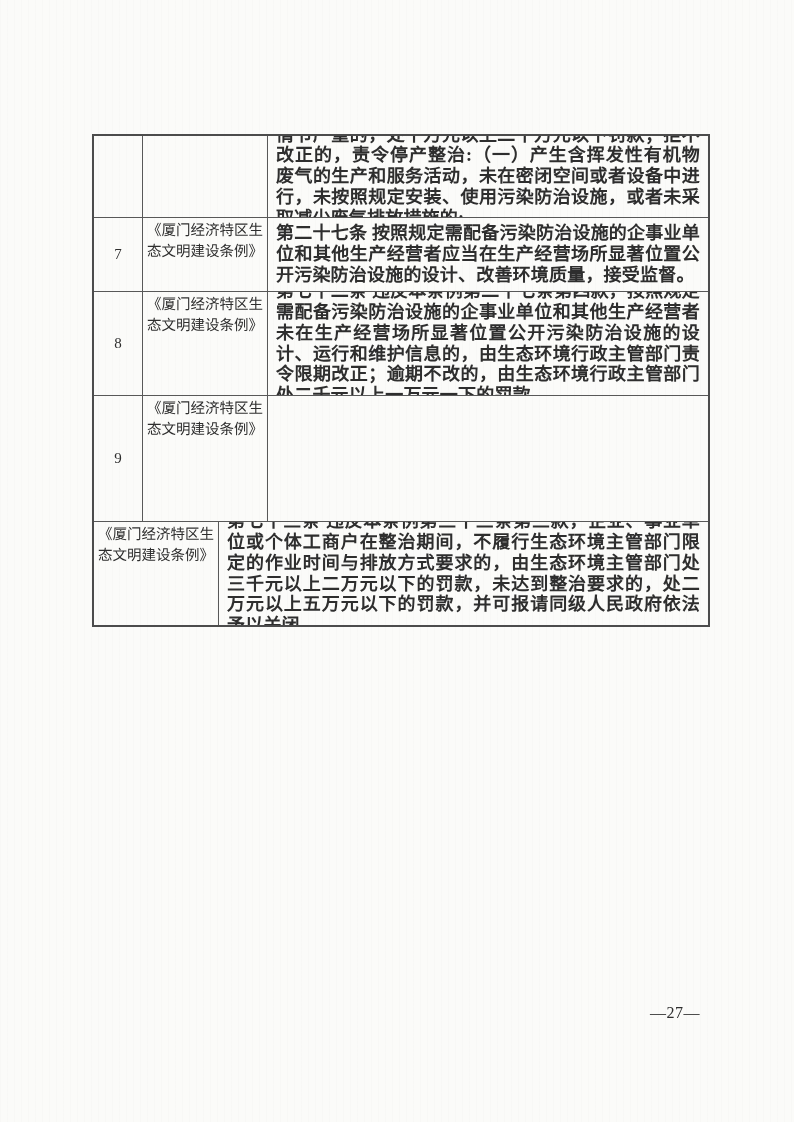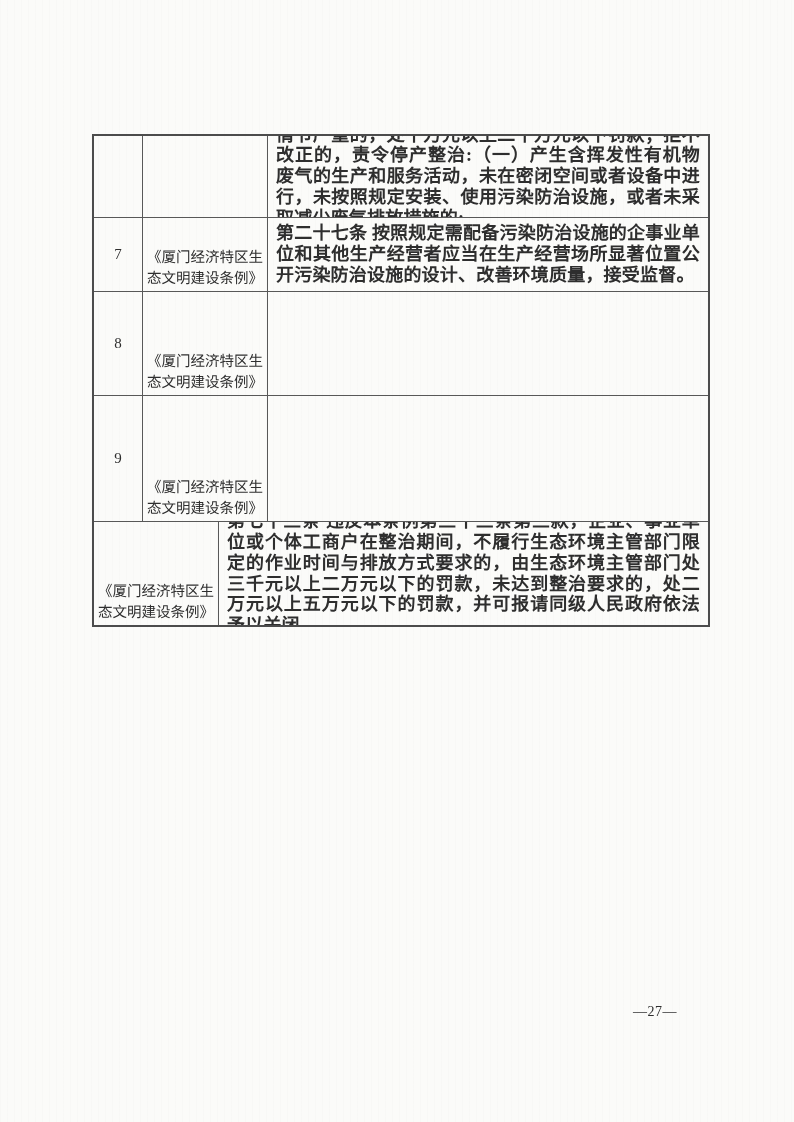--- a/index.html
+++ b/index.html
@@ -52,21 +52,21 @@
     display: flex;
     align-items: center;
     justify-content: center;
     font-size: 15px;
   }
   .c-law {
     width: 125px;
     flex: 0 0 125px;
     border-right: 1px solid #585858;
     display: flex;
-    align-items: flex-end;
+    align-items: flex-start;
     justify-content: center;
     text-align: center;
     font-size: 14.5px;
     line-height: 20.8px;
     padding: 2px 3px;
   }
   .c-prov {
     flex: 1;
     display: flex;
     align-items: center;
@@ -81,21 +81,22 @@
     text-justify: inter-ideograph;
     letter-spacing: 0.2px;
   }
 
   
   .page-number {
     position: absolute;
     top: 1004px;
     left: 633px;
     width: 84px;
-    font-size: 14px;
+    text-align: center;
+    font-size: 16px;
     color: #2e2e2e;
     letter-spacing: 0.5px;
   }
 </style>
 </head>
 <body>
 
 <div class="page">
 
   <div class="doc-table">
@@ -124,20 +125,23 @@
       </div>
     </div>
 
     <div class="t-row">
       <div class="cell c-idx">
         <span>8</span>
       </div>
       <div class="cell c-law">
         <span>《厦门经济特区生态文明建设条例》</span>
       </div>
+      <div class="cell c-prov">
+        <div class="prov-text">第七十二条 违反本条例第二十七条第四款，按照规定需配备污染防治设施的企事业单位和其他生产经营者未在生产经营场所显著位置公开污染防治设施的设计、运行和维护信息的，由生态环境行政主管部门责令限期改正；逾期不改的，由生态环境行政主管部门处二千元以上一万元一下的罚款。</div>
+      </div>
     </div>
 
     <div class="t-row">
       <div class="cell c-idx">
         <span>9</span>
       </div>
       <div class="cell c-law">
         <span>《厦门经济特区生态文明建设条例》</span>
       </div>
     </div>

